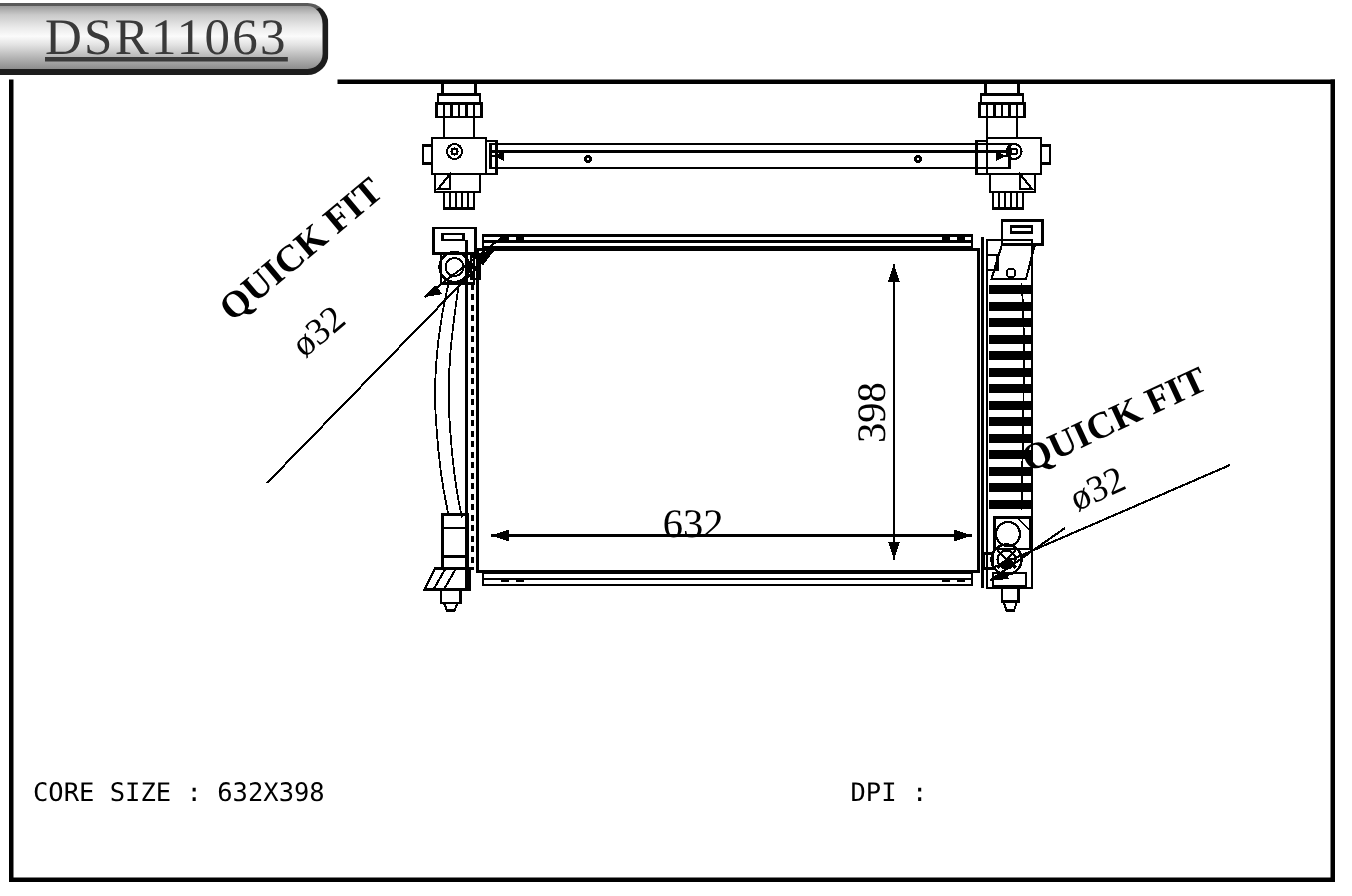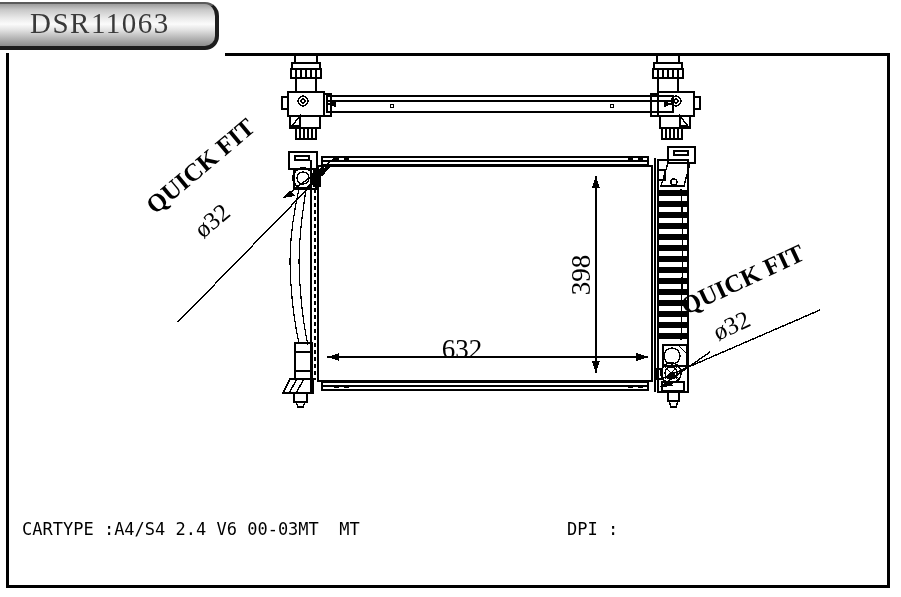--- a/index.html
+++ b/index.html
@@ -64,24 +64,25 @@
     border-top: 2px solid #5a5a5a;
     border-top-right-radius: 14px;
     border-bottom-right-radius: 14px;
     box-sizing: border-box;
   }
   #title-text {
     position: absolute;
     left: 30px;
     top: 3px;
     font-family: "Liberation Serif", serif;
-    font-size: 29px;
+    font-size: 34px;
     letter-spacing: 1.5px;
     color: #3a3a3a;
     white-space: nowrap;
+    text-decoration: underline;
   }
 
   
   #drawing {
     position: absolute;
     left: 0;
     top: 0;
   }
 
   
@@ -335,21 +336,20 @@
       <text x="0" y="0" font-family="Liberation Serif, serif" font-size="25" fill="#000" transform="translate(203,239) rotate(-40)">ø32</text>
     </g>
 
     <g>
       <text x="0" y="0" font-family="Liberation Serif, serif" font-size="25" fill="#000" font-weight="bold" transform="translate(686,315) rotate(-25)">QUICK FIT</text>
       <text x="0" y="0" font-family="Liberation Serif, serif" font-size="25" fill="#000" transform="translate(718,341) rotate(-25)">ø32</text>
     </g>
   </svg>
 
   <div id="spec-left" class="spec-col">
-    <div class="spec-row"><span class="spec-label">CARTYPE :</span><span class="spec-value">A4/S4 2.4 V6 00-03MT  MT</span></div>
     <div class="spec-row"><span class="spec-label">CORE SIZE : </span><span class="spec-value">632X398</span></div>
     
     
   </div>
 
   <div id="spec-right" class="spec-col">
     <div class="spec-row"><span class="spec-label">DPI :</span><span class="spec-value"></span></div>
     
     
   </div>

